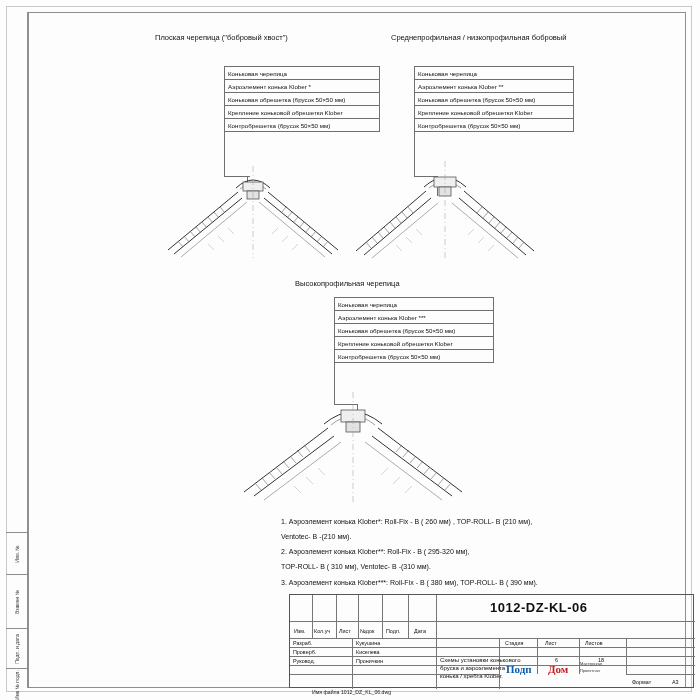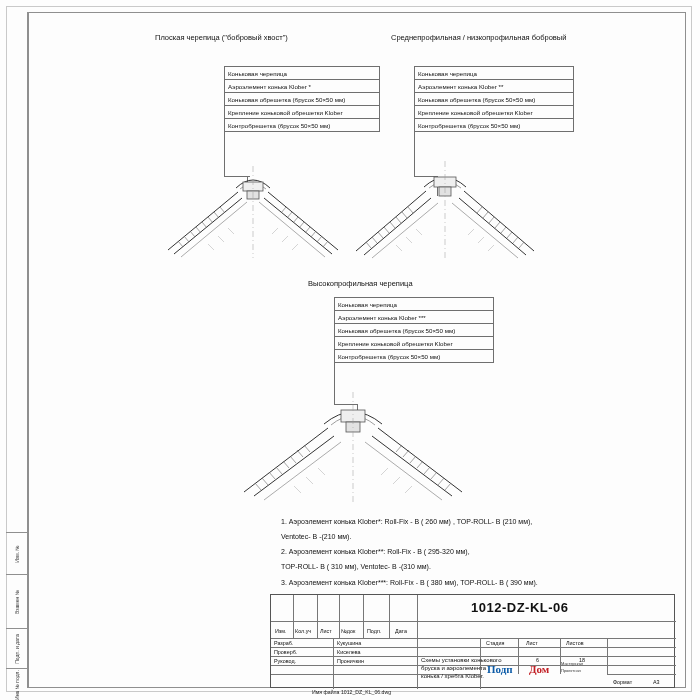--- a/index.html
+++ b/index.html
@@ -52,21 +52,21 @@
     </div>
     <div class="leftcell" style="top:656px;height:32px;">
       <span class="vtext">Инв № подл.</span>
     </div>
   </div>
 
   <div class="title-sec" style="left:155px;top:33px;">Плоская черепица ("бобровый хвост")</div>
 
   <div class="title-sec" style="left:391px;top:33px;">Среднепрофильная / низкопрофильная  бобровый</div>
 
-  <div class="title-sec" style="left:308px;top:279px;">Высокопрофильная черепица</div>
+  <div class="title-sec" style="left:295px;top:279px;">Высокопрофильная черепица</div>
 
   <div class="calltbl" style="left:224px;top:66px;width:156px;height:66px;">
     <div class="callrow">
         <span>Коньковая черепица</span>
       </div>
     <div class="callrow">
         <span>Аэроэлемент конька Klober *</span>
       </div>
     <div class="callrow">
         <span>Коньковая обрешетка (брусок 50×50 мм)</span>
@@ -271,21 +271,21 @@
     </g>
   </svg>
   </div>
 
   <div class="note" style="left:281px;top:518px;">1. Аэроэлемент конька  Klober*: Roll-Fix - B ( 260 мм) , TOP-ROLL- B (210 мм),</div>
   <div class="note" style="left:281px;top:533px;">Ventotec- B -(210 мм).</div>
   <div class="note" style="left:281px;top:548px;">2. Аэроэлемент конька  Klober**: Roll-Fix - B ( 295-320 мм),</div>
   <div class="note" style="left:281px;top:563px;"> TOP-ROLL- B ( 310 мм),  Ventotec- B -(310 мм).</div>
   <div class="note" style="left:281px;top:579px;">3. Аэроэлемент конька  Klober***: Roll-Fix - B ( 380 мм), TOP-ROLL- B ( 390 мм).</div>
 
-  <div class="tb" style="left:270px;top:594px;width:405px;height:94px;">
+  <div class="tb" style="left:289px;top:594px;width:405px;height:94px;">
 
     <div class="tbline" style="left:0;top:26px;width:405px;height:1px;"></div>
     <div class="tbline" style="left:0;top:43px;width:405px;height:1px;"></div>
     <div class="tbline" style="left:0;top:52px;width:405px;height:1px;"></div>
     <div class="tbline" style="left:0;top:61px;width:405px;height:1px;"></div>
     <div class="tbline" style="left:0;top:70px;width:405px;height:1px;"></div>
     <div class="tbline" style="left:0;top:79px;width:209px;height:1px;"></div>
 
     <div class="tbline" style="left:22px;top:0;width:1px;height:43px;"></div>
     <div class="tbline" style="left:46px;top:0;width:1px;height:43px;"></div>

